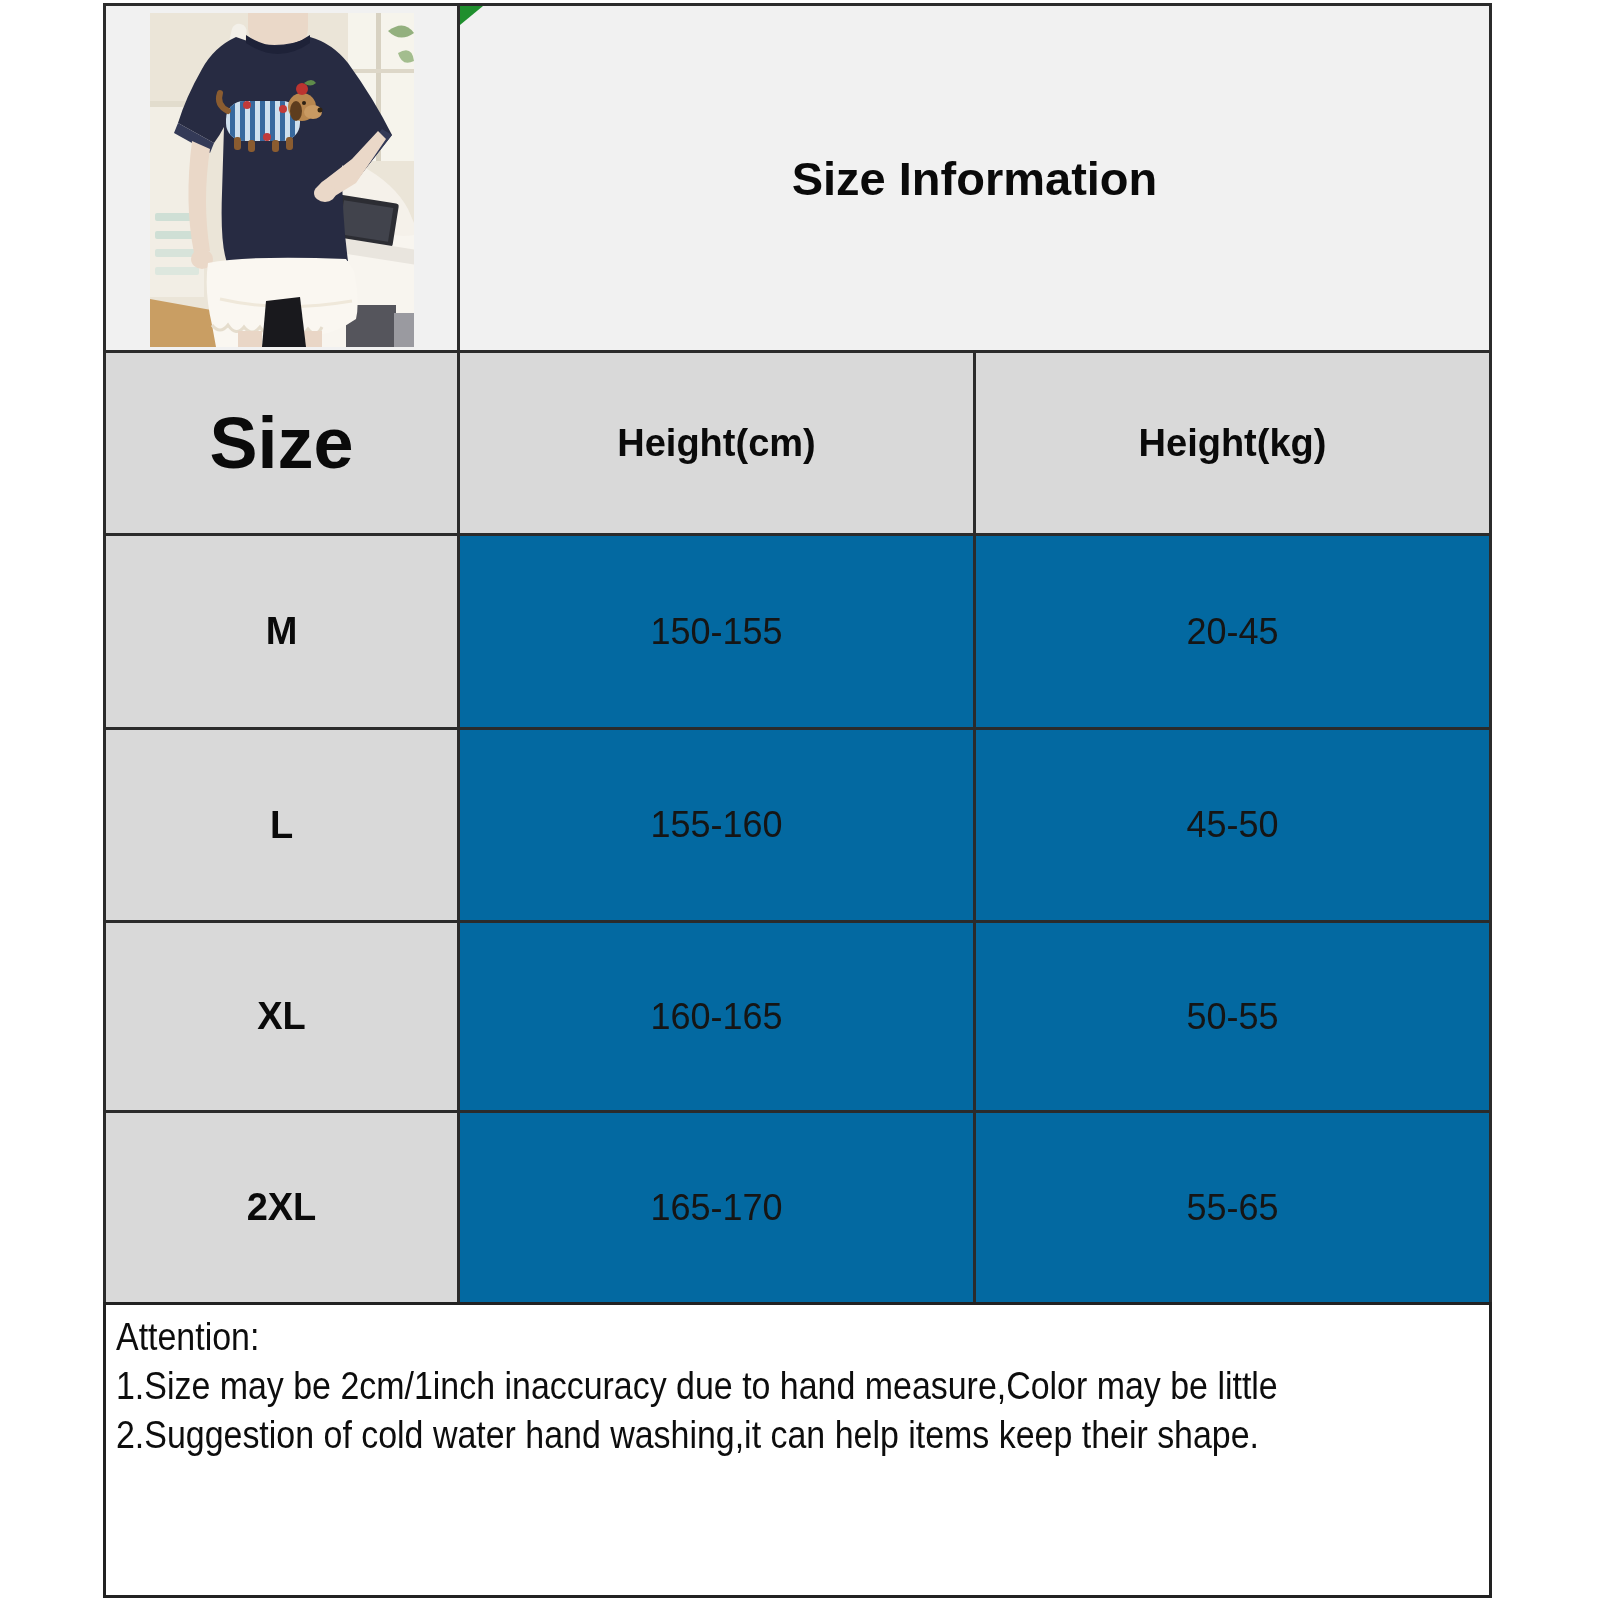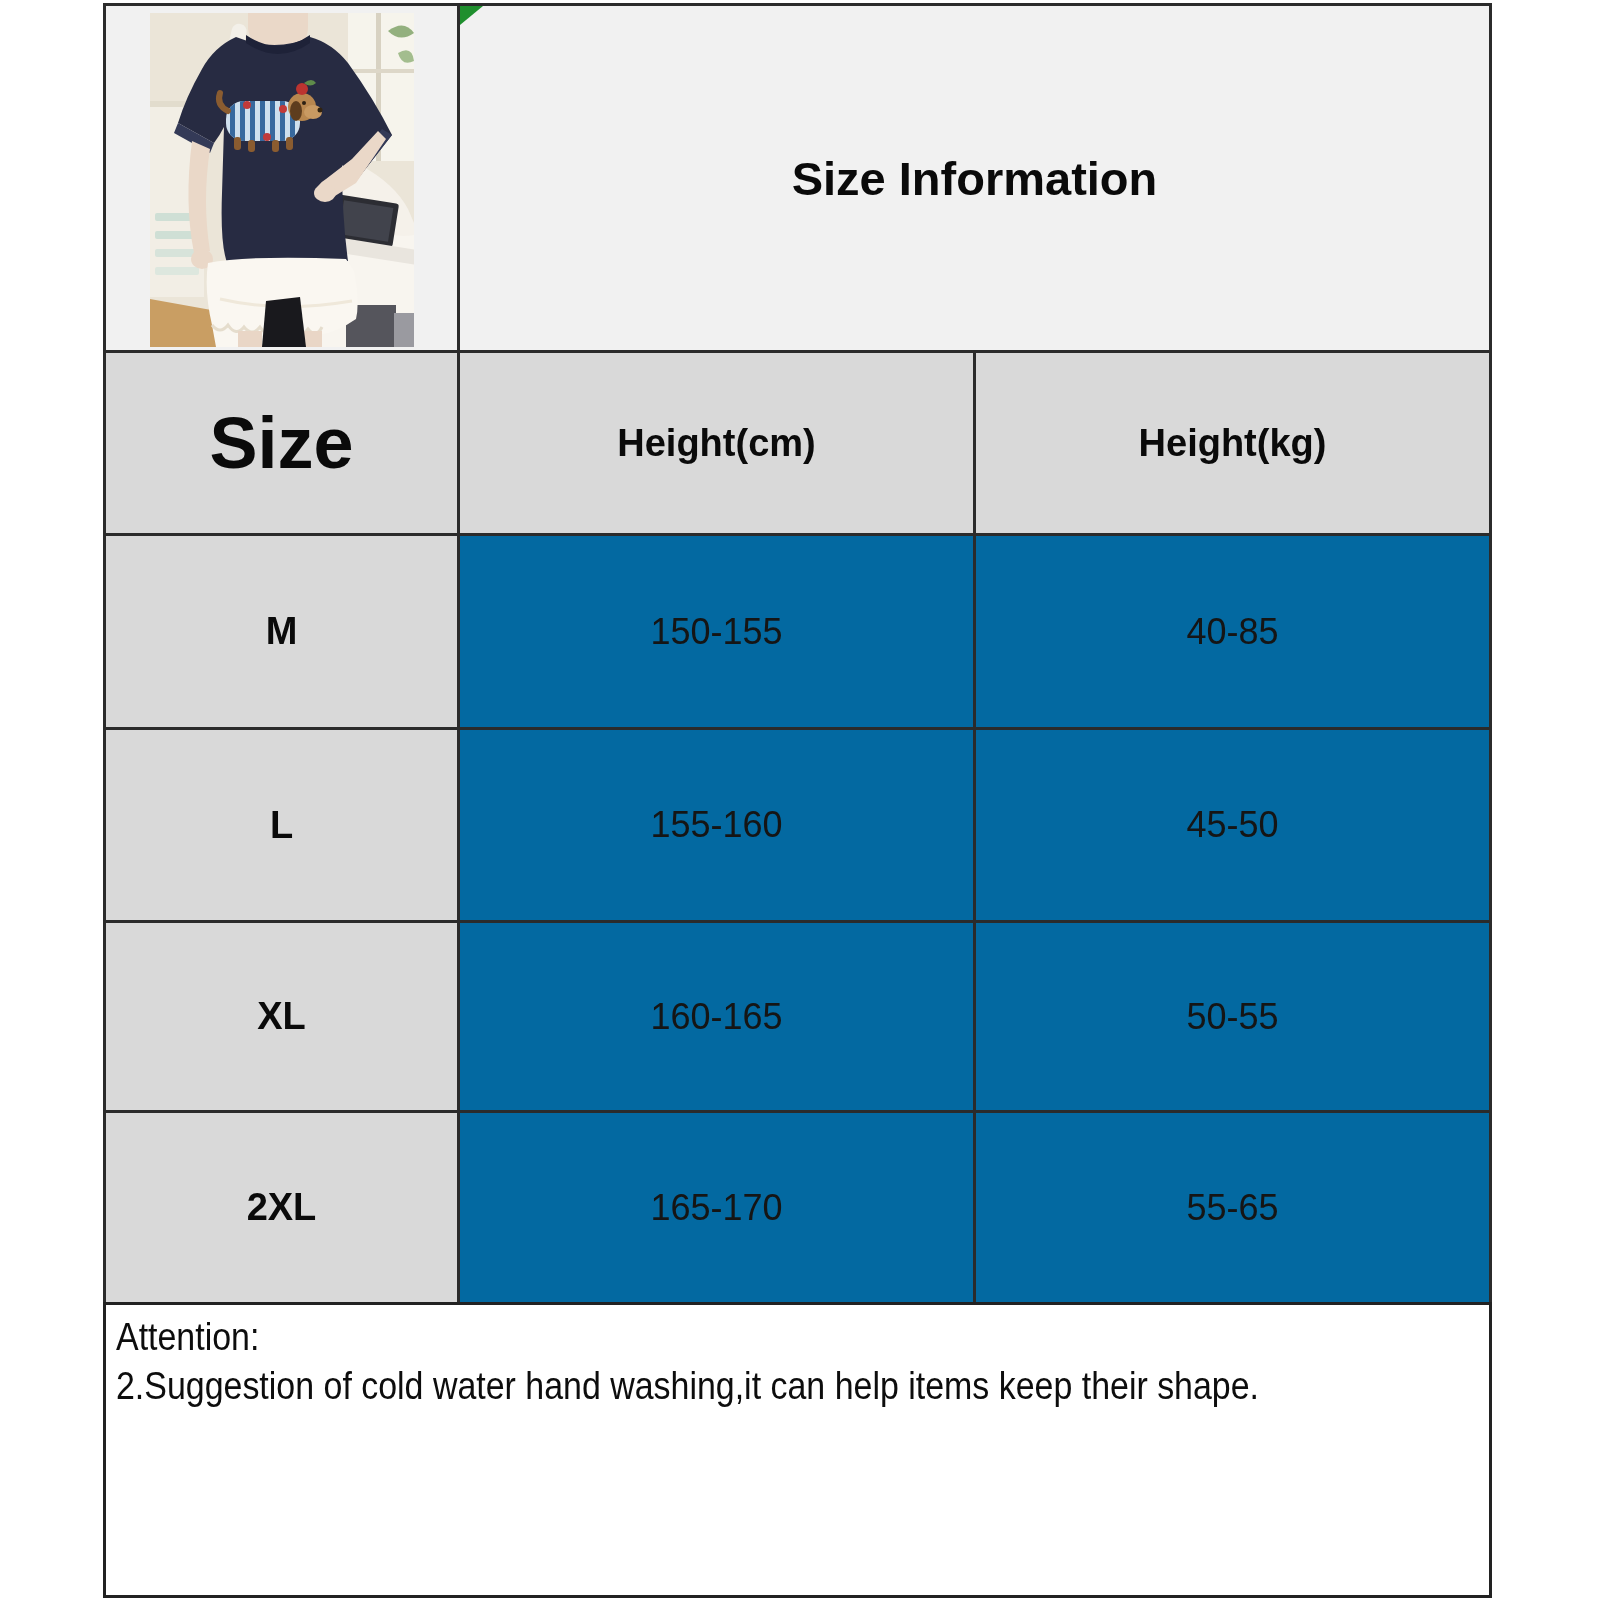--- a/index.html
+++ b/index.html
@@ -210,21 +210,21 @@
 
     <tr class="r-head header-row">
       <th class="size-header">Size</th>
       <th>Height(cm)</th>
       <th>Height(kg)</th>
     </tr>
 
     <tr class="r-m data-row">
       <td class="size-label">M</td>
       <td class="value">150-155</td>
-      <td class="value">40-85</td>
+      <td class="value">20-45</td>
     </tr>
     <tr class="r-l data-row">
       <td class="size-label">L</td>
       <td class="value">155-160</td>
       <td class="value">45-50</td>
     </tr>
     <tr class="r-xl data-row">
       <td class="size-label">XL</td>
       <td class="value">160-165</td>
       <td class="value">50-55</td>
@@ -235,17 +235,20 @@
       <td class="value">55-65</td>
     </tr>
   </tbody>
     </table>
 
   <div class="attention-box">
     <div class="att-line">
       <span class="squeeze">Attention:</span>
     </div>
     <div class="att-line">
+      <span class="squeeze">1.Size may be 2cm/1inch inaccuracy due to hand measure,Color may be little</span>
+    </div>
+    <div class="att-line">
       <span class="squeeze">2.Suggestion of cold water hand washing,it can help items keep their shape.</span>
     </div>
   </div>
 
 </div>
 
 </body></html>

